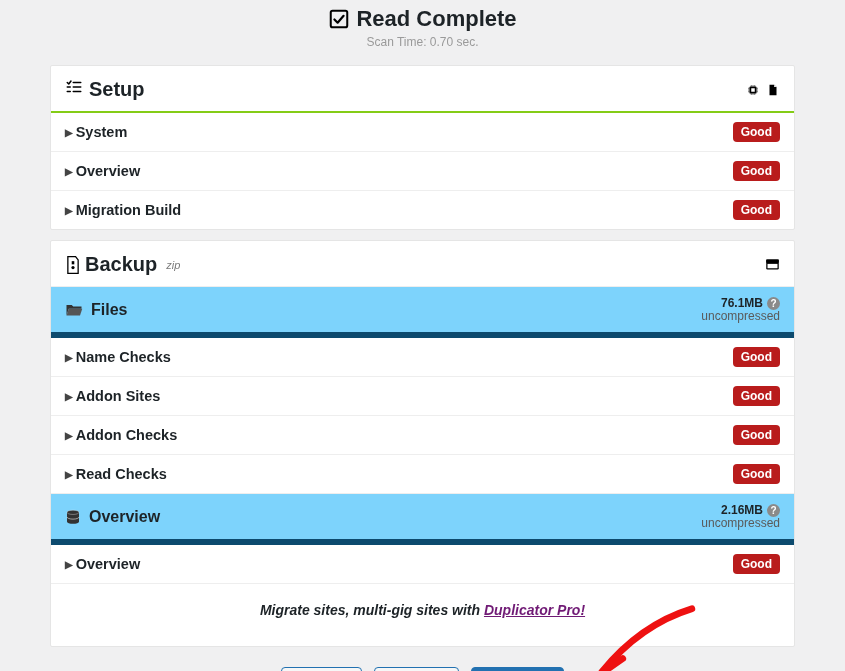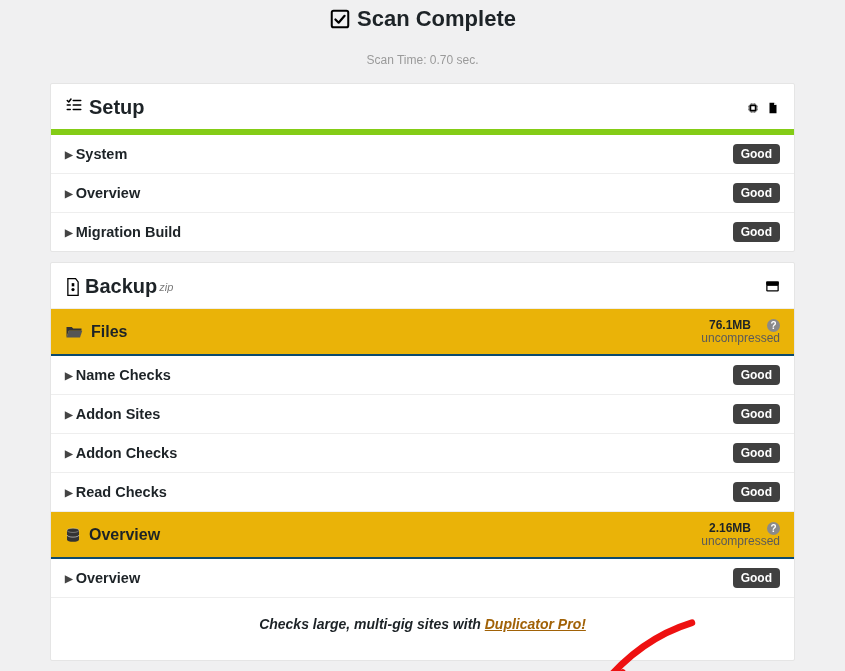--- a/index.html
+++ b/index.html
@@ -1,49 +1,49 @@
 <!DOCTYPE html>
 <html><head>
   <meta charset="utf-8">
   <style>
     * { box-sizing: border-box; margin: 0; padding: 0; }
     body { font-family: -apple-system, BlinkMacSystemFont, "Segoe UI", Helvetica, Arial, sans-serif; background: #f0f0f1; font-size: 14px; color: #1d2327; }
     .wrap { width: 845px; padding: 0 6px 20px; }
     .header { text-align: center; padding: 6px 0 6px; }
     .header h1 { font-size: 22px; font-weight: 700; display: inline-flex; align-items: center; gap: 6px; }
-    .header .sub { font-size: 12px; color: #9a9a9a; margin-top: 20px; }
+    .header .sub { font-size: 12px; color: #9a9a9a; margin-top: 2px; }
     .panel { background: #fff; border: 1px solid #e5e5e5; margin: 10px 44px 0; border-radius: 2px; }
 
-    .section-head { display: flex; align-items: center; padding: 12px 14px 10px; border-bottom: 6px solid #84cc16; }
+    .section-head { display: flex; align-items: center; padding: 12px 14px 10px; border-bottom: 2px solid #84cc16; }
     .section-head h2 { font-size: 20px; font-weight: 800; display: inline-flex; align-items: baseline; gap: 6px; }
     .section-head .spacer { flex: 1; }
     .head-icons { display: inline-flex; gap: 6px; }
     .head-icons .ic { width: 14px; height: 14px; display: inline-block; }
 
     .row { display: flex; align-items: center; padding: 9px 14px; border-bottom: 1px solid #eee; }
     .row:last-child { border-bottom: none; }
     .row .label { font-size: 14.5px; font-weight: 600; display: inline-flex; align-items: center; gap: 3px; }
     .row .spacer { flex: 1; }
-    .badge { background: #404040; color: #fff; font-size: 12px; font-weight: 600; padding: 3px 8px; border-radius: 4px; }
-
-    .subhead { display: flex; align-items: center; padding: 9px 14px; background: #eab308; border-bottom: 2px solid #0c4a6e; }
+    .badge { background: #b91c1c; color: #fff; font-size: 12px; font-weight: 600; padding: 3px 8px; border-radius: 4px; }
+
+    .subhead { display: flex; align-items: center; padding: 9px 14px; background: #7dd3fc; border-bottom: 6px solid #0c4a6e; }
     .subhead h3 { font-size: 16px; font-weight: 800; display: inline-flex; align-items: center; gap: 8px; }
     .subhead .spacer { flex: 1; }
     .subhead .meta { text-align: right; font-size: 12px; }
-    .subhead .meta .size { font-weight: 700; display: inline-flex; align-items: center; gap: 16px; }
+    .subhead .meta .size { font-weight: 700; display: inline-flex; align-items: center; gap: 4px; }
     .subhead .meta .note { color: #5a5a5a; margin-top: -1px; }
     .help-dot { width: 13px; height: 13px; border-radius: 50%; background: #8a8a8a; color: #fff; font-size: 10px; font-weight: 700; display: inline-flex; align-items: center; justify-content: center; }
 
-    .zip-sup { font-size: 11px; font-style: italic; color: #7a7a7a; font-weight: 500; margin-left: 2px; vertical-align: super; }
+    .zip-sup { font-size: 11px; font-style: italic; color: #7a7a7a; font-weight: 500; margin-left: 9px; vertical-align: super; }
     .backup-head { display: flex; align-items: center; padding: 12px 14px 10px; border-bottom: 1px solid #eee; }
     .backup-head h2 { font-size: 20px; font-weight: 800; display: inline-flex; align-items: center; justify-content: center; }
     .backup-head .spacer { flex: 1; }
 
     .promo { text-align: center; padding: 18px 0 28px; font-weight: 700; font-style: italic; }
-    .promo a { color: #a16207; text-decoration: underline; }
+    .promo a { color: #701a75; text-decoration: underline; }
 
     .footer { text-align: center; margin-top: 20px; position: relative; }
     .btn { display: inline-block; border-radius: 4px; font-size: 14px; padding: 7px 18px; margin: 0 4px; cursor: pointer; border: 1px solid; }
     .btn-secondary { background: #f6f7f7; border-color: #2271b1; color: #2271b1; }
     .btn-primary { background: #2271b1; border-color: #2271b1; color: #fff; font-weight: 500; padding: 7px 24px; }
     .btn .tri { font-size: 10px; position: relative; top: -1px; }
 
     .caret { font-size: 10px; color: #444; }
 
     .arrow-svg { position: absolute; left: 572px; top: -66px; width: 126px; height: 96px; pointer-events: none; }
@@ -55,21 +55,21 @@
 <body>
 
 <div class="wrap">
 
   <div class="header">
     <h1>
       <svg class="icon" width="22" height="22" viewBox="0 0 24 24">
           <rect x="3" y="3" width="18" height="18" rx="2" fill="none" stroke="#000" stroke-width="2.2"></rect>
           <path d="M7 12.5 L10.5 16 L17 8.5" fill="none" stroke="#000" stroke-width="2.4" stroke-linecap="round" stroke-linejoin="round"></path>
         </svg>
-      <span>Scan Complete</span>
+      <span>Read Complete</span>
     </h1>
     <div class="sub">Scan Time: 0.70 sec.</div>
   </div>
 
   <div class="panel">
     <div class="section-head">
       <h2>
         <svg class="icon" width="18" height="18" viewBox="0 0 24 24">
             <path d="M3 6 L5 8 L8 4" stroke="#000" stroke-width="2" fill="none" stroke-linecap="round" stroke-linejoin="round"></path>
             <line x1="11" y1="6" x2="21" y2="6" stroke="#000" stroke-width="2" stroke-linecap="round"></line>
@@ -222,21 +222,21 @@
     <div class="row">
       <span class="label">
           <span class="caret">▶</span> 
           <span>Overview</span>
         </span>
       <span class="spacer"></span>
       <span class="badge">Good</span>
     </div>
 
     <div class="promo">
-      <span>Checks large, multi-gig sites with </span><a href="#">Duplicator Pro!</a>
+      <span>Migrate sites, multi-gig sites with </span><a href="#">Duplicator Pro!</a>
     </div>
   </div>
 
   <div class="footer">
     <svg class="arrow-svg" viewBox="0 0 130 100">
       <path d="M118 8 C 92 16, 58 32, 24 74"></path>
       <path d="M46 60 L20 78 L42 86"></path>
     </svg>
     <button class="btn btn-secondary"><span class="tri">◀</span> <span>Back</span></button>
     <button class="btn btn-secondary">Rescan</button>

